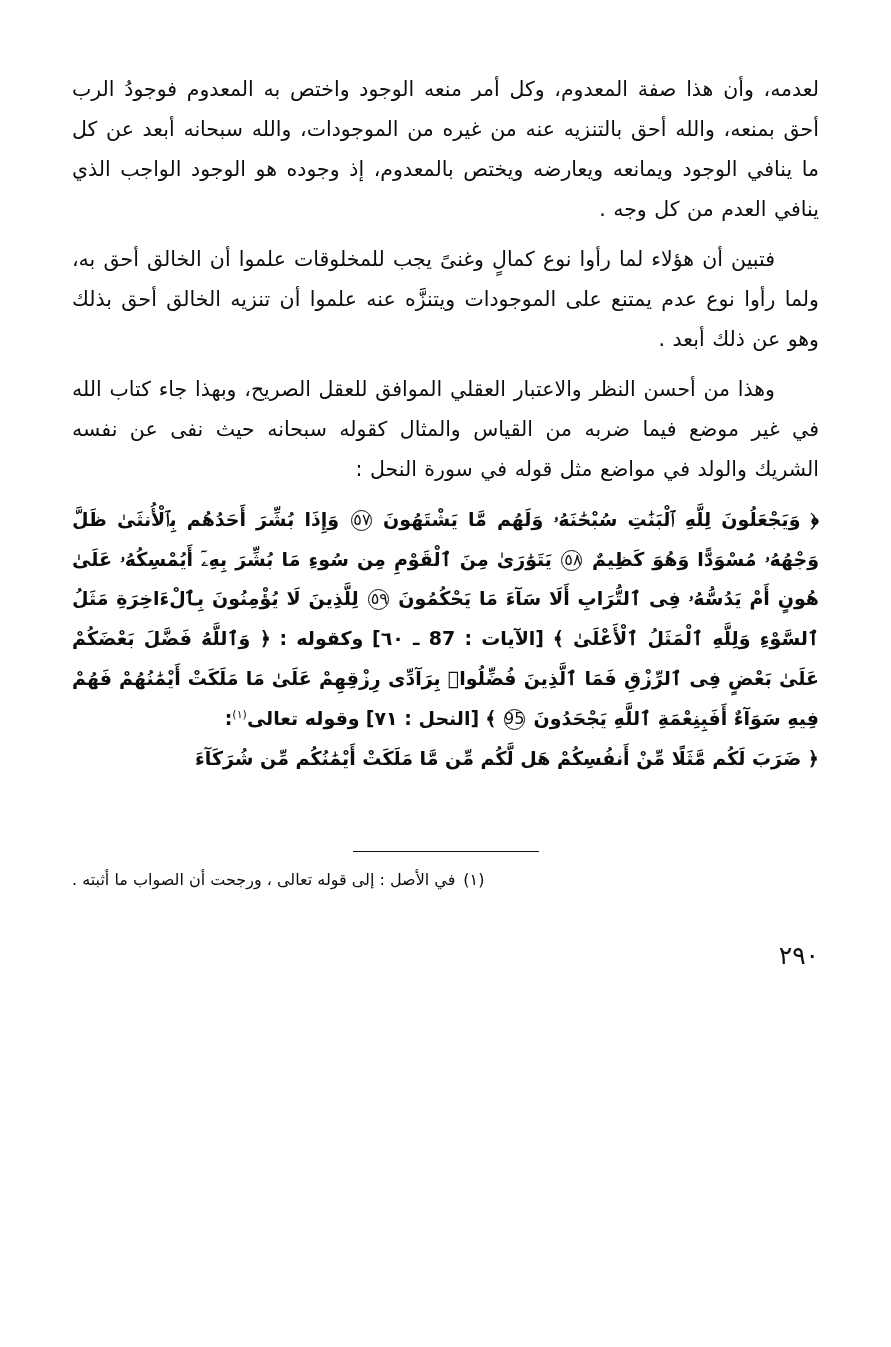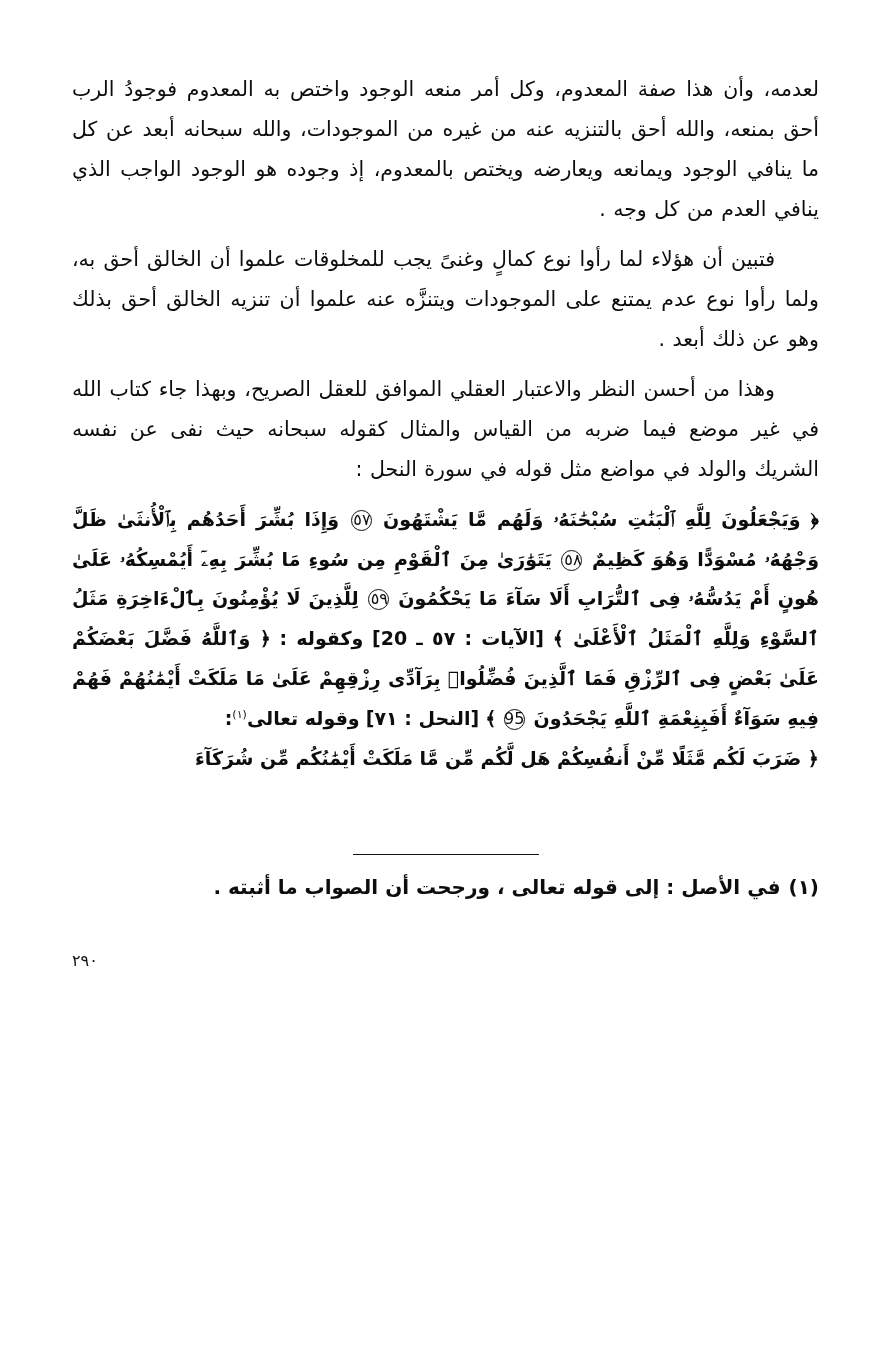--- a/index.html
+++ b/index.html
@@ -73,32 +73,31 @@
     direction: rtl;
   }
   .footnote-rule {
     width: 186px;
     height: 0;
     border-top: 1.4px solid #111;
     margin: 0 auto 14px auto;
   }
   .footnote {
     direction: rtl;
-    text-align: right;
-    font-size: 20px;
+    text-align: left;
+    font-size: 16px;
     line-height: 1.8;
     margin: 0 0 46px 0;
-    font-weight: bold;
   }
   .footnote .fn-mark {
     margin-left: 8px;
   }
   .page-number {
-    text-align: left;
-    font-size: 16px;
+    text-align: right;
+    font-size: 25px;
     letter-spacing: 1px;
     padding-bottom: 18px;
   }
   sup.fn {
     font-size: 11px;
     vertical-align: super;
   }
 </style>
 </head>
 <body>
@@ -114,21 +113,21 @@
     <p class="para indent">وهذا من أحسن النظر والاعتبار العقلي الموافق للعقل الصريح، وبهذا جاء كتاب الله في غير موضع فيما ضربه من القياس والمثال كقوله سبحانه حيث نفى عن نفسه الشريك والولد في مواضع مثل قوله في سورة النحل :</p>
 
     <div class="quran-block">
       <span class="quran">﴿ وَيَجْعَلُونَ لِلَّهِ ٱلْبَنَٰتِ سُبْحَٰنَهُۥ وَلَهُم مَّا يَشْتَهُونَ</span>
       <span class="ayah-num">٥٧</span>
       <span class="quran">وَإِذَا بُشِّرَ أَحَدُهُم بِٱلْأُنثَىٰ ظَلَّ وَجْهُهُۥ مُسْوَدًّا وَهُوَ كَظِيمٌ</span>
       <span class="ayah-num">٥٨</span>
       <span class="quran">يَتَوَٰرَىٰ مِنَ ٱلْقَوْمِ مِن سُوءِ مَا بُشِّرَ بِهِۦٓ أَيُمْسِكُهُۥ عَلَىٰ هُونٍ أَمْ يَدُسُّهُۥ فِى ٱلتُّرَابِ أَلَا سَآءَ مَا يَحْكُمُونَ</span>
       <span class="ayah-num">٥٩</span>
       <span class="quran">لِلَّذِينَ لَا يُؤْمِنُونَ بِٱلْءَاخِرَةِ مَثَلُ ٱلسَّوْءِ وَلِلَّهِ ٱلْمَثَلُ ٱلْأَعْلَىٰ ﴾</span>
-      <span class="ref">[الآيات : ٥٧ ـ 20]</span>
+      <span class="ref">[الآيات : 87 ـ ٦٠]</span>
       <span class="ref">وكقوله :</span>
       <span class="quran">﴿ وَٱللَّهُ فَضَّلَ بَعْضَكُمْ عَلَىٰ بَعْضٍ فِى ٱلرِّزْقِ فَمَا ٱلَّذِينَ فُضِّلُوا۟ بِرَآدِّى رِزْقِهِمْ عَلَىٰ مَا مَلَكَتْ أَيْمَٰنُهُمْ فَهُمْ فِيهِ سَوَآءٌ أَفَبِنِعْمَةِ ٱللَّهِ يَجْحَدُونَ</span>
       <span class="ayah-num">95</span>
       <span class="quran">﴾</span>
       <span class="ref">[النحل : ٧١]</span>
       <span class="ref">وقوله تعالى</span><sup class="fn">(١)</sup><span class="ref">:</span>
       <br>
       <span class="quran">﴿ ضَرَبَ لَكُم مَّثَلًا مِّنْ أَنفُسِكُمْ هَل لَّكُم مِّن مَّا مَلَكَتْ أَيْمَٰنُكُم مِّن شُرَكَآءَ</span>
     </div>
 

